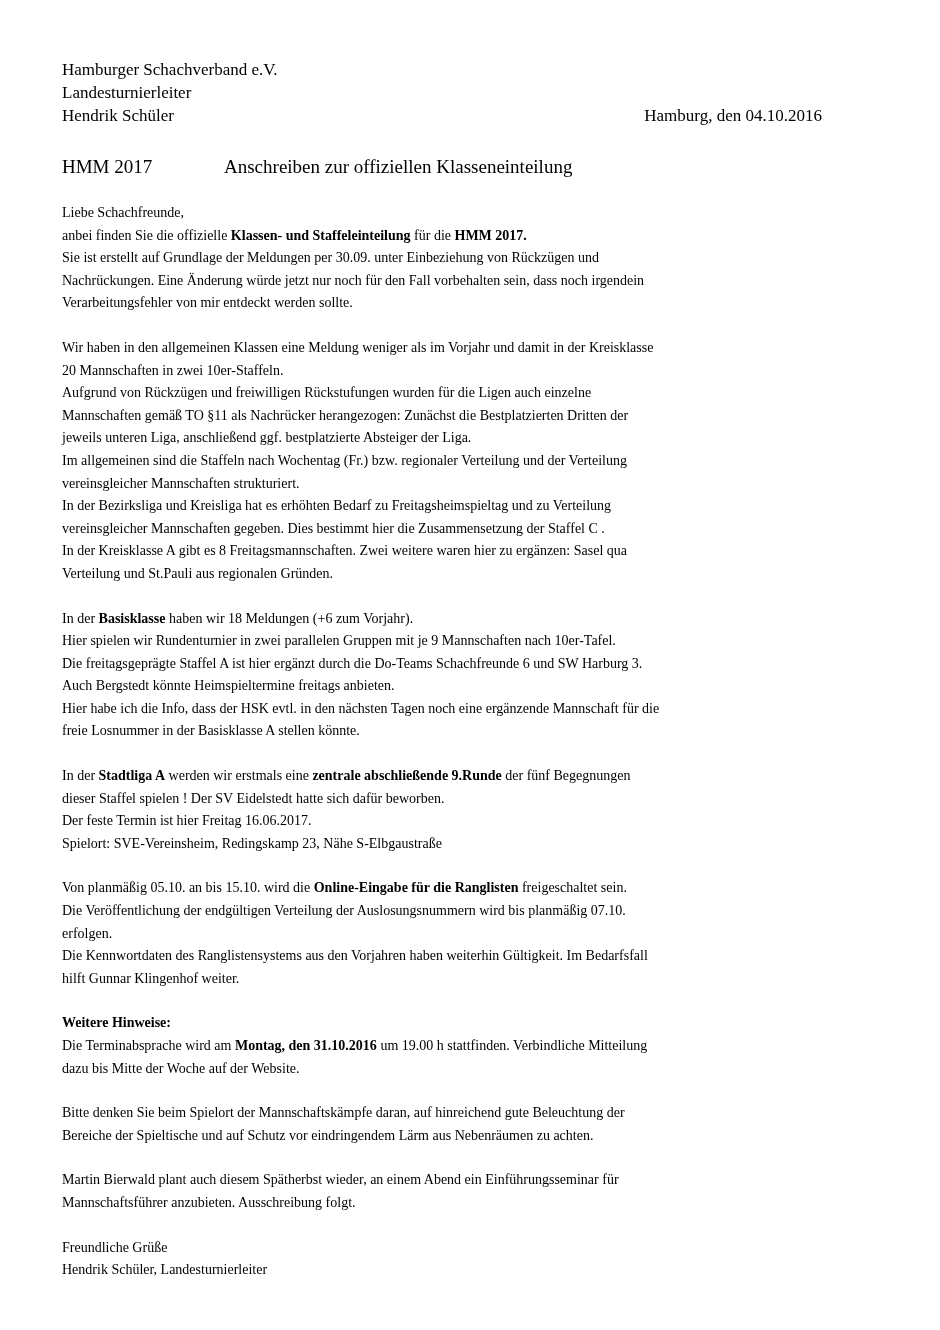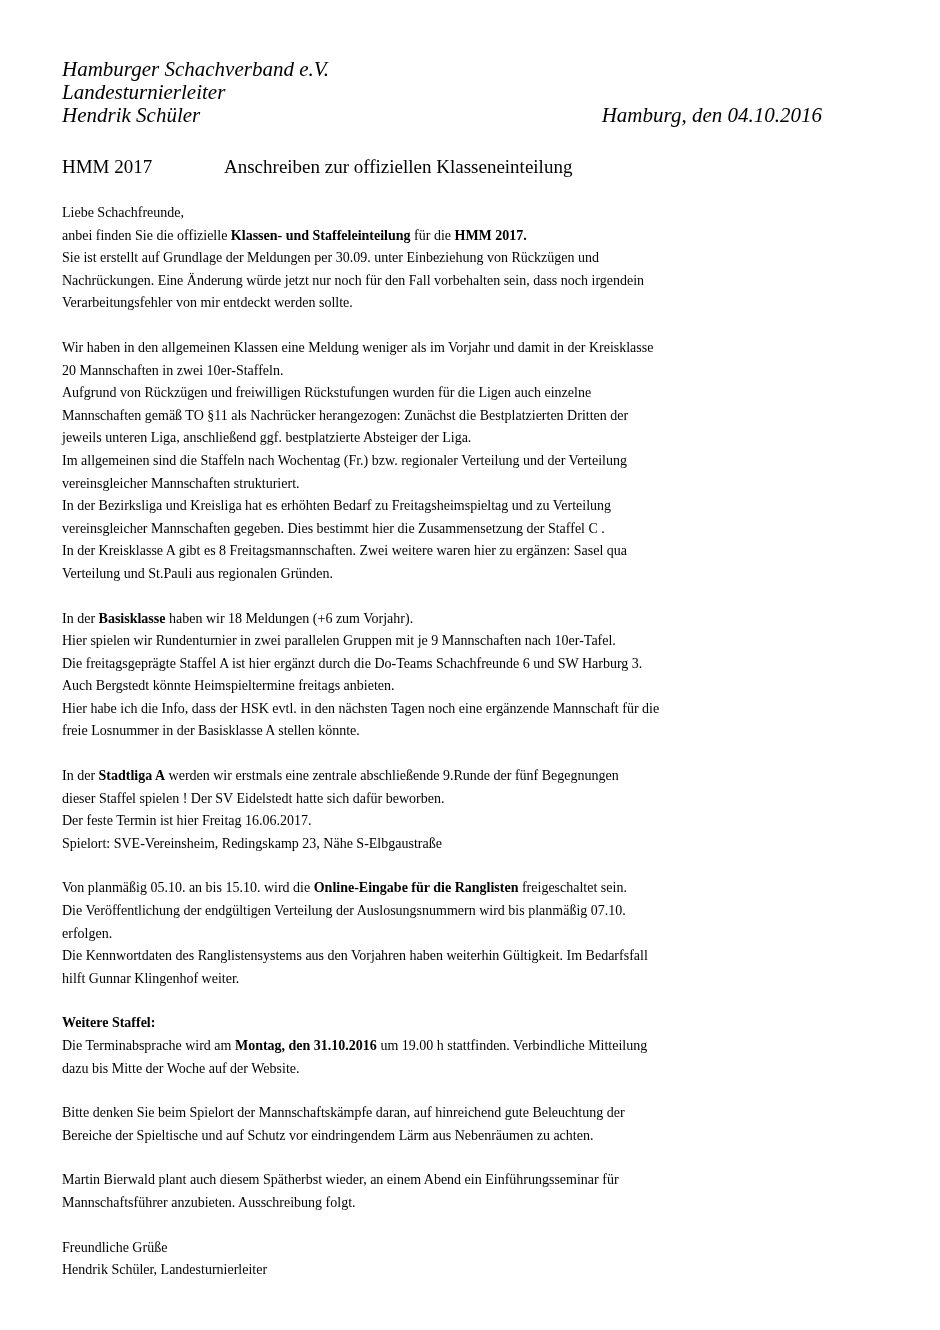--- a/index.html
+++ b/index.html
@@ -22,23 +22,22 @@
     background: #ffffff;
     box-sizing: border-box;
     padding: 58px 62px 0 62px;
   }
   .doc-body {
     width: 816px;
   }
 
   
   .letterhead {
-    font-size: 21px;
+    font-size: 17px;
     line-height: 23px;
-    font-style: italic;
   }
   .letterhead .sender-line {
     white-space: pre;
   }
   .datebar {
     display: flex;
     justify-content: space-between;
     align-items: flex-start;
   }
   .datebar .place-date {
@@ -117,34 +116,34 @@
         </div>
         <div class="block">
           <p class="para-line"><span>In der </span><span style="font-weight: bold;">Basisklasse</span><span> haben wir 18 Meldungen (+6 zum Vorjahr).</span></p>
           <p class="para-line"><span>Hier spielen wir Rundenturnier in zwei parallelen Gruppen mit je 9 Mannschaften nach 10er-Tafel.</span></p>
           <p class="para-line"><span>Die freitagsgeprägte Staffel A ist hier ergänzt durch die Do-Teams Schachfreunde 6 und SW Harburg 3.</span></p>
           <p class="para-line"><span>Auch Bergstedt könnte Heimspieltermine freitags anbieten.</span></p>
           <p class="para-line"><span>Hier habe ich die Info, dass der HSK evtl. in den nächsten Tagen noch eine ergänzende Mannschaft für die</span></p>
           <p class="para-line"><span>freie Losnummer in der Basisklasse A stellen könnte.</span></p>
         </div>
         <div class="block">
-          <p class="para-line"><span>In der </span><span style="font-weight: bold;">Stadtliga A</span><span> werden wir erstmals eine </span><span style="font-weight: normal; text-align: right;">zentrale abschließende 9.Runde</span><span> der fünf Begegnungen</span></p>
+          <p class="para-line"><span>In der </span><span style="font-weight: bold;">Stadtliga A</span><span> werden wir erstmals eine </span><span style="font-weight: bold; text-align: right;">zentrale abschließende 9.Runde</span><span> der fünf Begegnungen</span></p>
           <p class="para-line"><span>dieser Staffel spielen ! Der SV Eidelstedt hatte sich dafür beworben.</span></p>
           <p class="para-line"><span>Der feste Termin ist hier Freitag 16.06.2017.</span></p>
           <p class="para-line"><span>Spielort: SVE-Vereinsheim, Redingskamp 23, Nähe S-Elbgaustraße</span></p>
         </div>
         <div class="block">
           <p class="para-line"><span>Von planmäßig 05.10. an bis 15.10. wird die </span><span style="font-weight: bold;">Online-Eingabe für die Ranglisten</span><span> freigeschaltet sein.</span></p>
           <p class="para-line"><span>Die Veröffentlichung der endgültigen Verteilung der Auslosungsnummern wird bis planmäßig 07.10.</span></p>
           <p class="para-line"><span>erfolgen.</span></p>
           <p class="para-line"><span>Die Kennwortdaten des Ranglistensystems aus den Vorjahren haben weiterhin Gültigkeit. Im Bedarfsfall</span></p>
           <p class="para-line"><span>hilft Gunnar Klingenhof weiter.</span></p>
         </div>
         <div class="block">
-          <p class="para-line"><span style="font-weight: bold;">Weitere Staffel:</span></p>
+          <p class="para-line"><span style="font-weight: bold;">Weitere Hinweise:</span></p>
           <p class="para-line"><span>Die Terminabsprache wird am </span><span style="font-weight: bold;">Montag, den 31.10.2016</span><span> um 19.00 h stattfinden. Verbindliche Mitteilung</span></p>
           <p class="para-line"><span>dazu bis Mitte der Woche auf der Website.</span></p>
         </div>
         <div class="block">
           <p class="para-line"><span>Bitte denken Sie beim Spielort der Mannschaftskämpfe daran, auf hinreichend gute Beleuchtung der</span></p>
           <p class="para-line"><span>Bereiche der Spieltische und auf Schutz vor eindringendem Lärm aus Nebenräumen zu achten.</span></p>
         </div>
         <div class="block">
           <p class="para-line"><span>Martin Bierwald plant auch diesem Spätherbst wieder, an einem Abend ein Einführungsseminar für</span></p>
           <p class="para-line"><span>Mannschaftsführer anzubieten. Ausschreibung folgt.</span></p>

